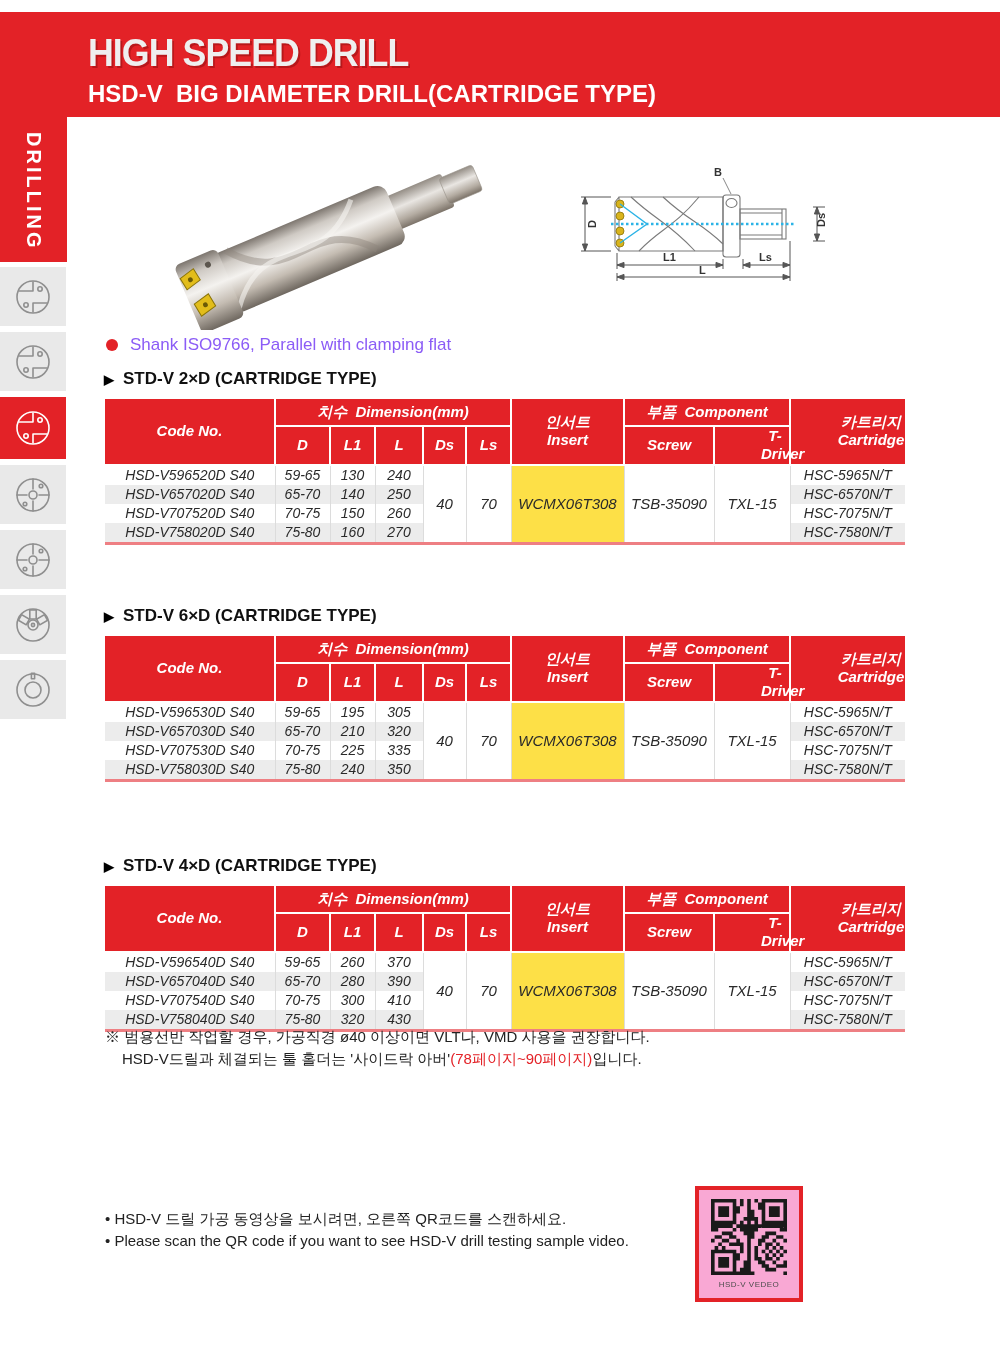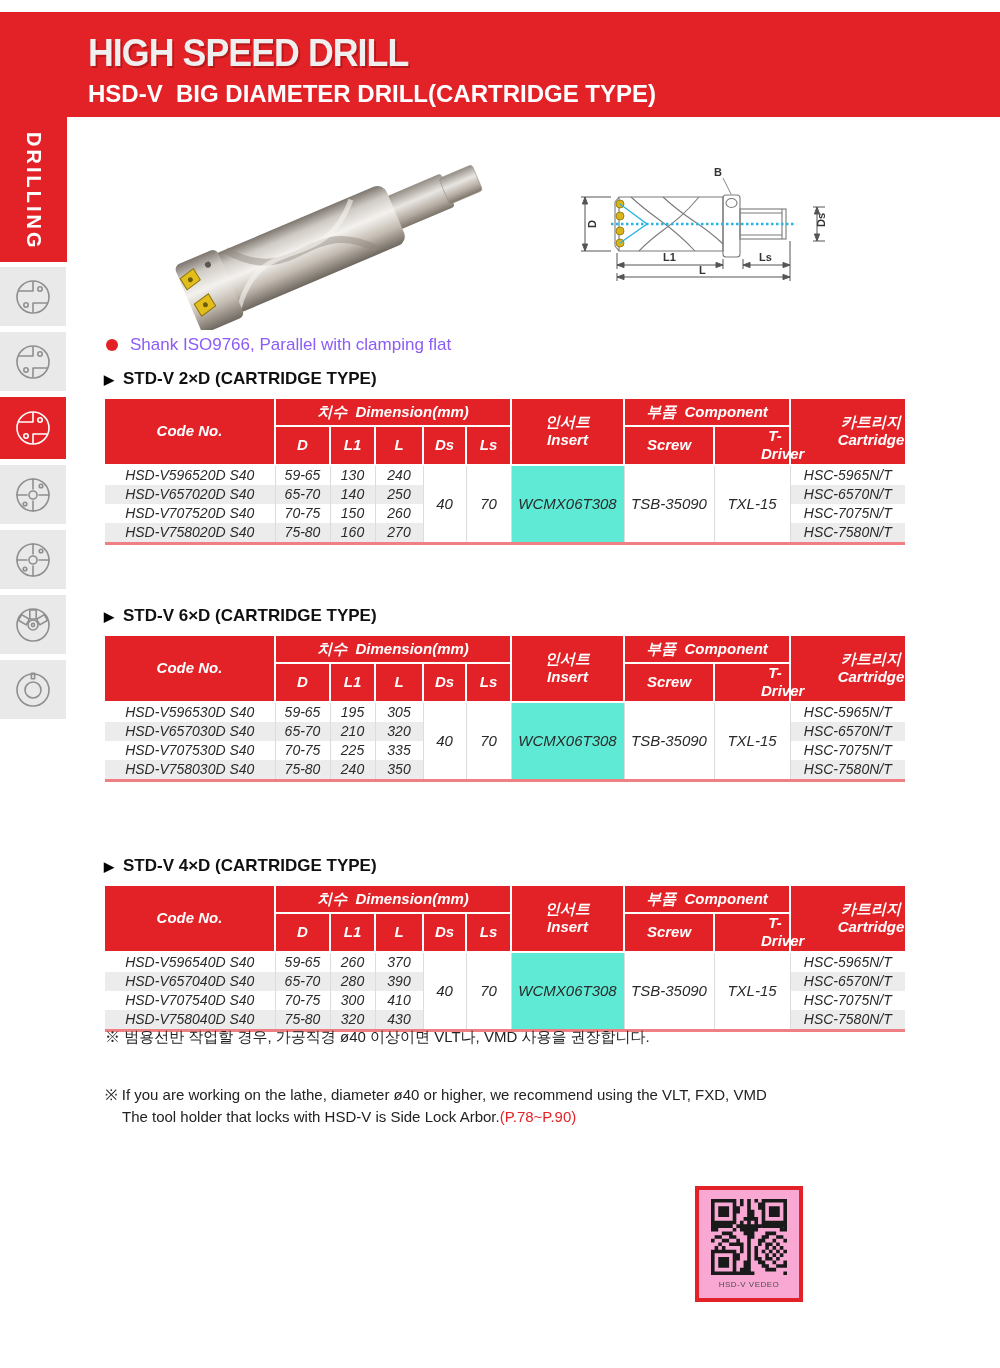--- a/index.html
+++ b/index.html
@@ -36,21 +36,21 @@
   thead th:last-child{border-right:none;padding-left:46px;}
   thead tr.h1{height:27px;}
   thead tr.h2{height:26px;}
   .blk{display:block;}
   .pre{white-space:pre;}
   tbody td{height:19px;padding:0;text-align:center;font-size:14px;color:#2a2a2a;
            border-left:1px solid #dcdcdc;background:#fff;line-height:19px;}
   tbody td:first-child{border-left:none;text-align:center;}
   tbody tr.alt td{background:#ececec;}
   tbody td.m{background:#fff;font-size:15px;}
-  tbody td.m.ins{background:#5eead4;}
+  tbody td.m.ins{background:#fde047;}
   
   .note{left:105px;font-size:15px;color:#222;line-height:22px;}
   .note .ind{padding-left:17px;}
   .red{color:#e32227;}
   
   .bullets{left:105px;font-size:15px;color:#222;line-height:22px;}
   .qrbox{left:695px;top:1174px;width:100px;height:108px;border:4px solid #e32227;background:#f9a8d4;text-align:center;}
   .qrbox svg{width:76px;height:76px;margin-top:9px;}
   .qrcap{font-size:8px;color:#4d4d4d;letter-spacing:.5px;margin-top:1px;}
   
@@ -449,26 +449,27 @@
           <td>320</td>
           <td>430</td>
           <td>HSC-7580N/T</td>
         </tr>
       </tbody>
     </table>
   </div>
 
   <div class="abs note" style="top:1014px">
     <div>※ 범용선반 작업할 경우, 가공직경 ø40 이상이면 VLT나, VMD 사용을 권장합니다.</div>
-  </div>
-  <div class="abs note" style="top:1072px">
-    <div>※ If you are working on the lathe, diameter ø40 or higher, we recommend using the VLT, FXD, VMD</div>
-    <div class="ind"><span>The tool holder that locks with HSD-V is Side Lock Arbor.</span><span class="red">(P.78~P.90)</span></div>
-  </div>
-
+    <div class="ind"><span>HSD-V드릴과 체결되는 툴 홀더는 '사이드락 아버'</span><span class="red">(78페이지~90페이지)</span><span>입니다.</span></div>
+  </div>
+
+  <div class="abs bullets" style="top:1196px">
+    <div>• HSD-V 드릴 가공 동영상을 보시려면, 오른쪽 QR코드를 스캔하세요.</div>
+    <div>• Please scan the QR code if you want to see HSD-V drill testing sample video.</div>
+  </div>
   <div class="abs qrbox">
     <svg id="qr" viewBox="0 0 63 63">
         <path id="qrpath" fill="#1a1a1a" d="M0,0h3v3h-3zM3,0h3v3h-3zM6,0h3v3h-3zM9,0h3v3h-3zM12,0h3v3h-3zM15,0h3v3h-3zM18,0h3v3h-3zM24,0h3v3h-3zM30,0h3v3h-3zM36,0h3v3h-3zM42,0h3v3h-3zM45,0h3v3h-3zM48,0h3v3h-3zM51,0h3v3h-3zM54,0h3v3h-3zM57,0h3v3h-3zM60,0h3v3h-3zM0,3h3v3h-3zM18,3h3v3h-3zM24,3h3v3h-3zM30,3h3v3h-3zM39,3h3v3h-3zM42,3h3v3h-3zM60,3h3v3h-3zM0,6h3v3h-3zM6,6h3v3h-3zM9,6h3v3h-3zM12,6h3v3h-3zM18,6h3v3h-3zM21,6h3v3h-3zM30,6h3v3h-3zM39,6h3v3h-3zM42,6h3v3h-3zM48,6h3v3h-3zM51,6h3v3h-3zM54,6h3v3h-3zM60,6h3v3h-3zM0,9h3v3h-3zM6,9h3v3h-3zM9,9h3v3h-3zM12,9h3v3h-3zM18,9h3v3h-3zM21,9h3v3h-3zM30,9h3v3h-3zM33,9h3v3h-3zM42,9h3v3h-3zM48,9h3v3h-3zM51,9h3v3h-3zM54,9h3v3h-3zM60,9h3v3h-3zM0,12h3v3h-3zM6,12h3v3h-3zM9,12h3v3h-3zM12,12h3v3h-3zM18,12h3v3h-3zM30,12h3v3h-3zM33,12h3v3h-3zM42,12h3v3h-3zM48,12h3v3h-3zM51,12h3v3h-3zM54,12h3v3h-3zM60,12h3v3h-3zM0,15h3v3h-3zM18,15h3v3h-3zM27,15h3v3h-3zM30,15h3v3h-3zM33,15h3v3h-3zM36,15h3v3h-3zM42,15h3v3h-3zM60,15h3v3h-3zM0,18h3v3h-3zM3,18h3v3h-3zM6,18h3v3h-3zM9,18h3v3h-3zM12,18h3v3h-3zM15,18h3v3h-3zM18,18h3v3h-3zM24,18h3v3h-3zM30,18h3v3h-3zM36,18h3v3h-3zM42,18h3v3h-3zM45,18h3v3h-3zM48,18h3v3h-3zM51,18h3v3h-3zM54,18h3v3h-3zM57,18h3v3h-3zM60,18h3v3h-3zM0,21h3v3h-3zM3,21h3v3h-3zM6,21h3v3h-3zM9,21h3v3h-3zM12,21h3v3h-3zM15,21h3v3h-3zM21,21h3v3h-3zM24,21h3v3h-3zM27,21h3v3h-3zM30,21h3v3h-3zM33,21h3v3h-3zM36,21h3v3h-3zM39,21h3v3h-3zM42,21h3v3h-3zM45,21h3v3h-3zM48,21h3v3h-3zM51,21h3v3h-3zM54,21h3v3h-3zM57,21h3v3h-3zM60,21h3v3h-3zM0,24h3v3h-3zM3,24h3v3h-3zM18,24h3v3h-3zM24,24h3v3h-3zM27,24h3v3h-3zM30,24h3v3h-3zM33,24h3v3h-3zM36,24h3v3h-3zM57,24h3v3h-3zM60,24h3v3h-3zM9,27h3v3h-3zM12,27h3v3h-3zM15,27h3v3h-3zM27,27h3v3h-3zM30,27h3v3h-3zM33,27h3v3h-3zM45,27h3v3h-3zM48,27h3v3h-3zM51,27h3v3h-3zM3,30h3v3h-3zM6,30h3v3h-3zM15,30h3v3h-3zM18,30h3v3h-3zM30,30h3v3h-3zM33,30h3v3h-3zM42,30h3v3h-3zM45,30h3v3h-3zM54,30h3v3h-3zM57,30h3v3h-3zM0,33h3v3h-3zM9,33h3v3h-3zM12,33h3v3h-3zM21,33h3v3h-3zM30,33h3v3h-3zM39,33h3v3h-3zM42,33h3v3h-3zM51,33h3v3h-3zM60,33h3v3h-3zM6,36h3v3h-3zM15,36h3v3h-3zM18,36h3v3h-3zM21,36h3v3h-3zM24,36h3v3h-3zM30,36h3v3h-3zM39,36h3v3h-3zM45,36h3v3h-3zM48,36h3v3h-3zM54,36h3v3h-3zM3,39h3v3h-3zM9,39h3v3h-3zM24,39h3v3h-3zM30,39h3v3h-3zM36,39h3v3h-3zM45,39h3v3h-3zM51,39h3v3h-3zM57,39h3v3h-3zM0,42h3v3h-3zM3,42h3v3h-3zM6,42h3v3h-3zM9,42h3v3h-3zM12,42h3v3h-3zM15,42h3v3h-3zM18,42h3v3h-3zM24,42h3v3h-3zM30,42h3v3h-3zM36,42h3v3h-3zM42,42h3v3h-3zM48,42h3v3h-3zM54,42h3v3h-3zM60,42h3v3h-3zM0,45h3v3h-3zM18,45h3v3h-3zM21,45h3v3h-3zM30,45h3v3h-3zM36,45h3v3h-3zM45,45h3v3h-3zM51,45h3v3h-3zM57,45h3v3h-3zM0,48h3v3h-3zM6,48h3v3h-3zM9,48h3v3h-3zM12,48h3v3h-3zM18,48h3v3h-3zM21,48h3v3h-3zM30,48h3v3h-3zM36,48h3v3h-3zM39,48h3v3h-3zM45,48h3v3h-3zM48,48h3v3h-3zM54,48h3v3h-3zM0,51h3v3h-3zM6,51h3v3h-3zM9,51h3v3h-3zM12,51h3v3h-3zM18,51h3v3h-3zM27,51h3v3h-3zM30,51h3v3h-3zM39,51h3v3h-3zM42,51h3v3h-3zM51,51h3v3h-3zM60,51h3v3h-3zM0,54h3v3h-3zM6,54h3v3h-3zM9,54h3v3h-3zM12,54h3v3h-3zM18,54h3v3h-3zM27,54h3v3h-3zM30,54h3v3h-3zM42,54h3v3h-3zM45,54h3v3h-3zM54,54h3v3h-3zM57,54h3v3h-3zM60,54h3v3h-3zM0,57h3v3h-3zM18,57h3v3h-3zM24,57h3v3h-3zM27,57h3v3h-3zM30,57h3v3h-3zM45,57h3v3h-3zM48,57h3v3h-3zM51,57h3v3h-3zM0,60h3v3h-3zM3,60h3v3h-3zM6,60h3v3h-3zM9,60h3v3h-3zM12,60h3v3h-3zM15,60h3v3h-3zM18,60h3v3h-3zM21,60h3v3h-3zM24,60h3v3h-3zM27,60h3v3h-3zM30,60h3v3h-3zM33,60h3v3h-3zM60,60h3v3h-3z"></path>
       </svg>
     <div class="qrcap">HSD-V VEDEO</div>
   </div>
 
 </div>
 
 </body></html>

